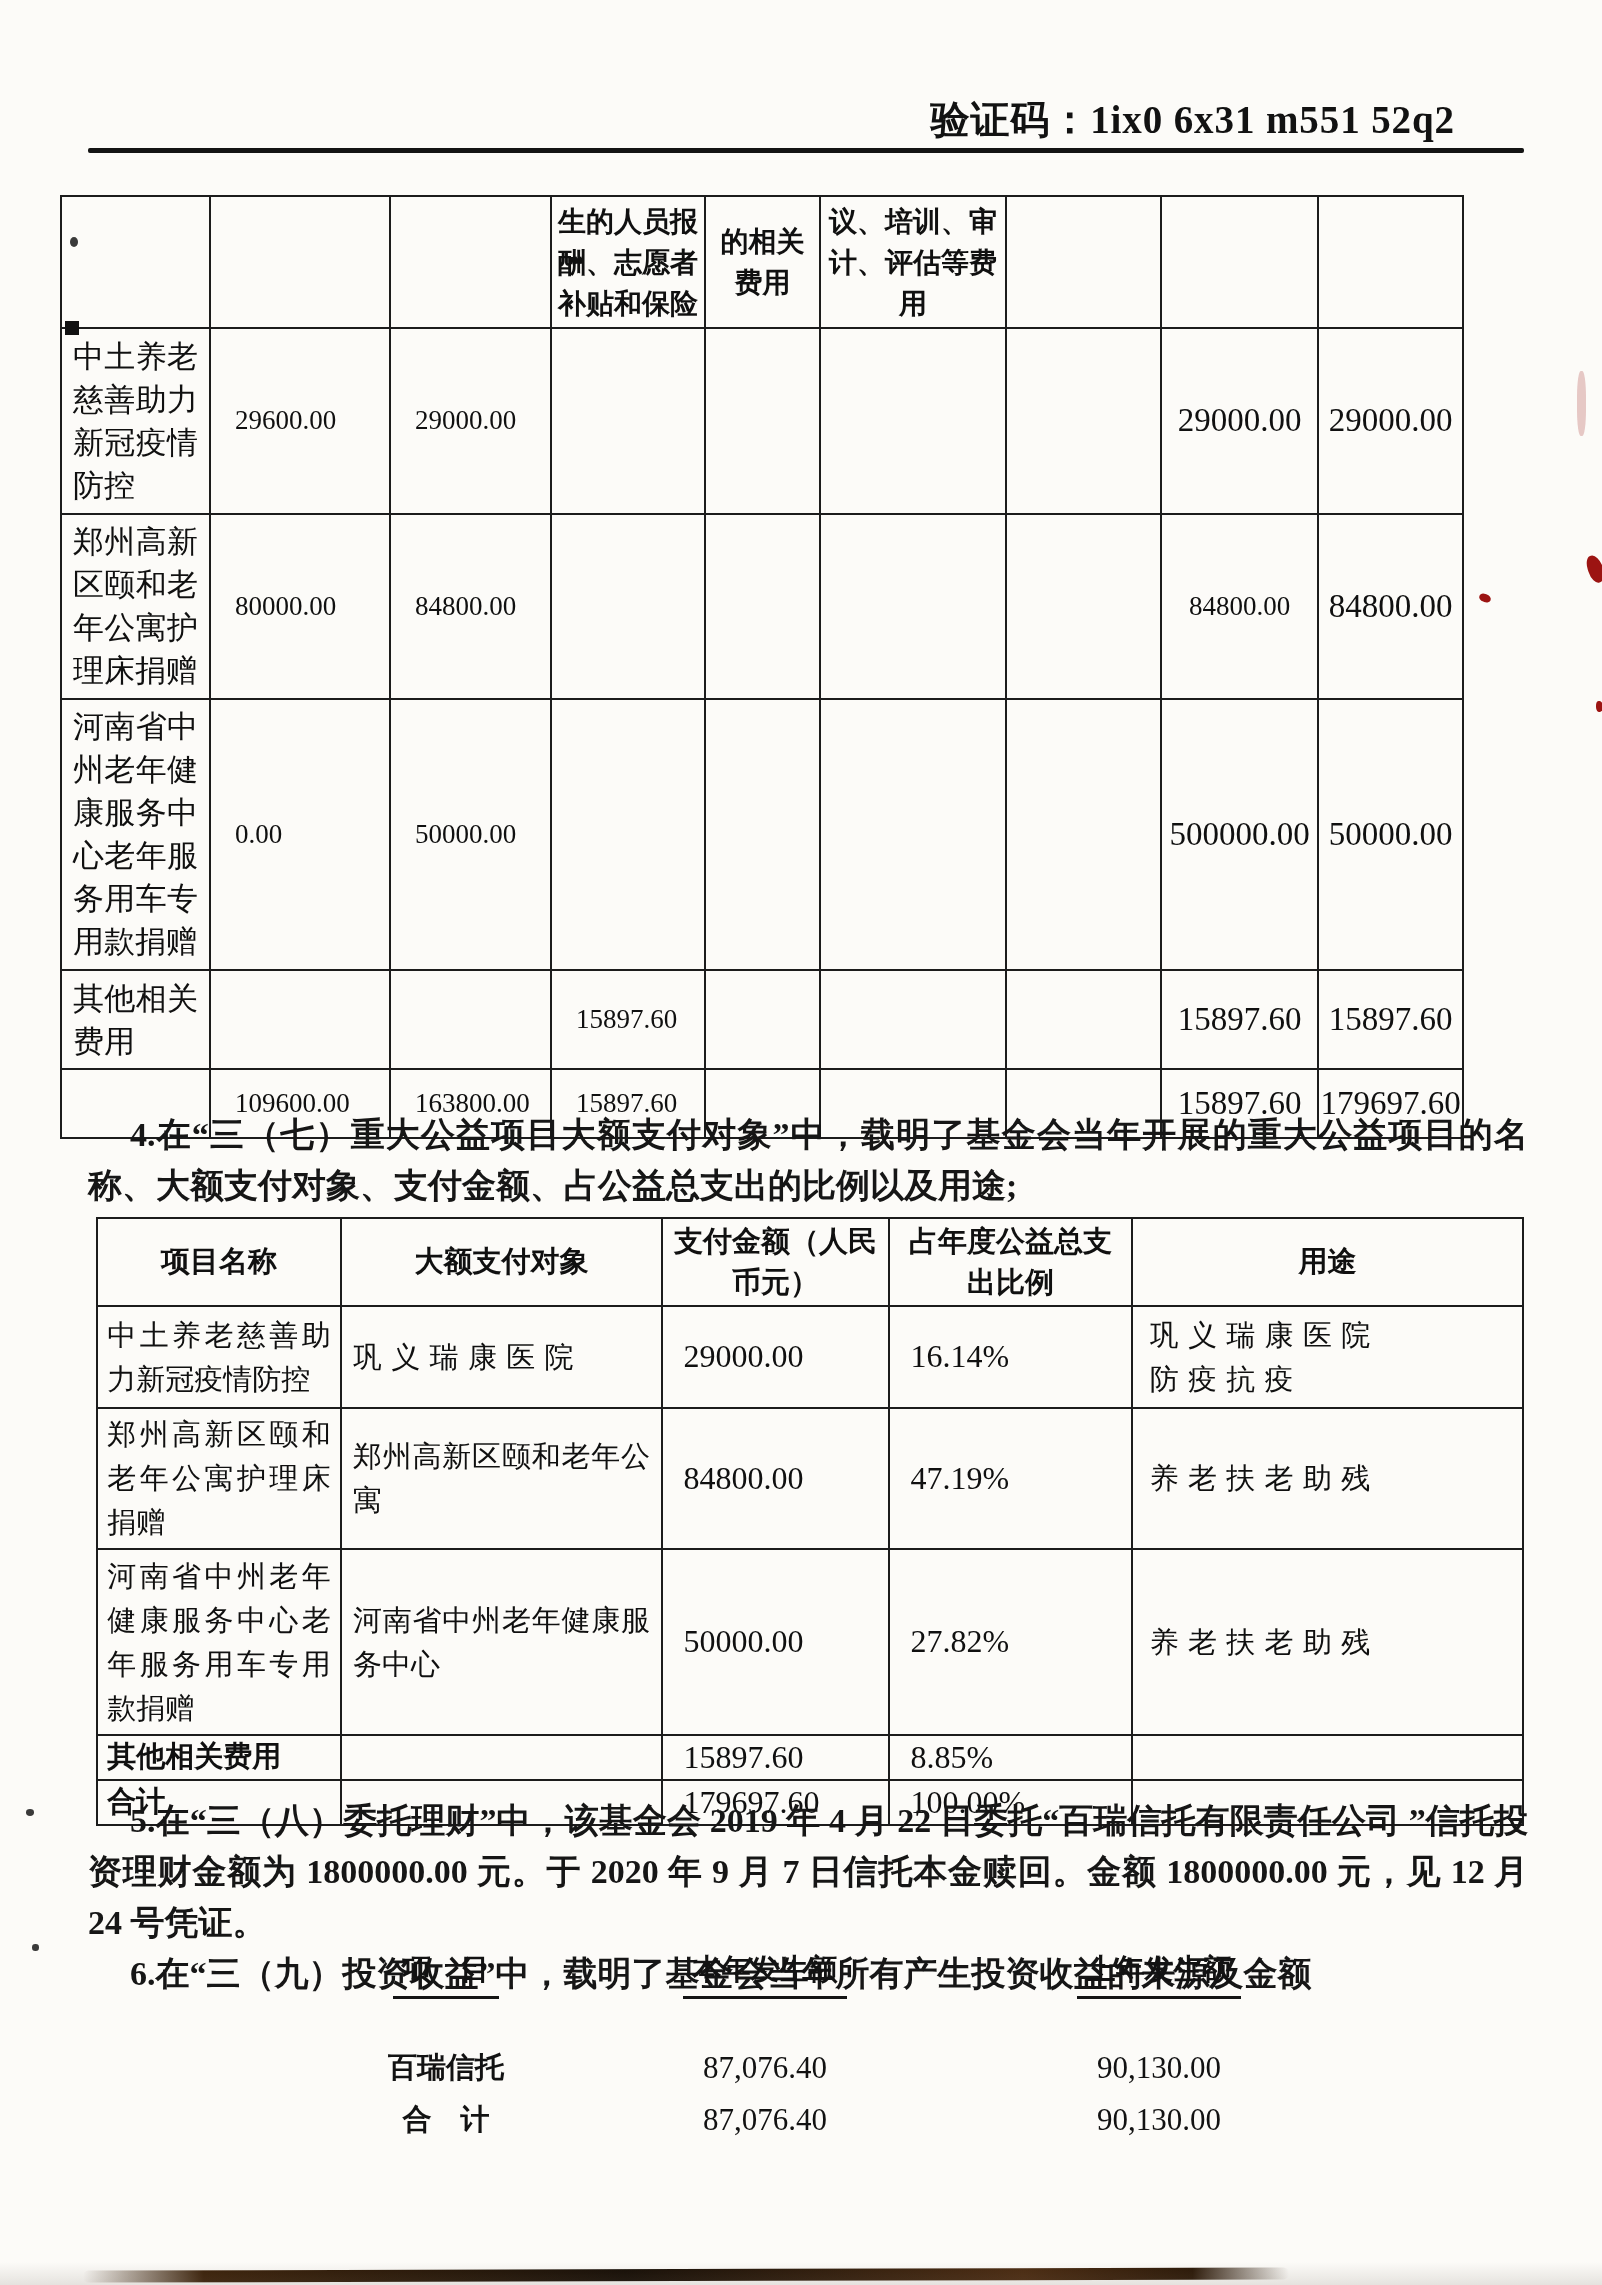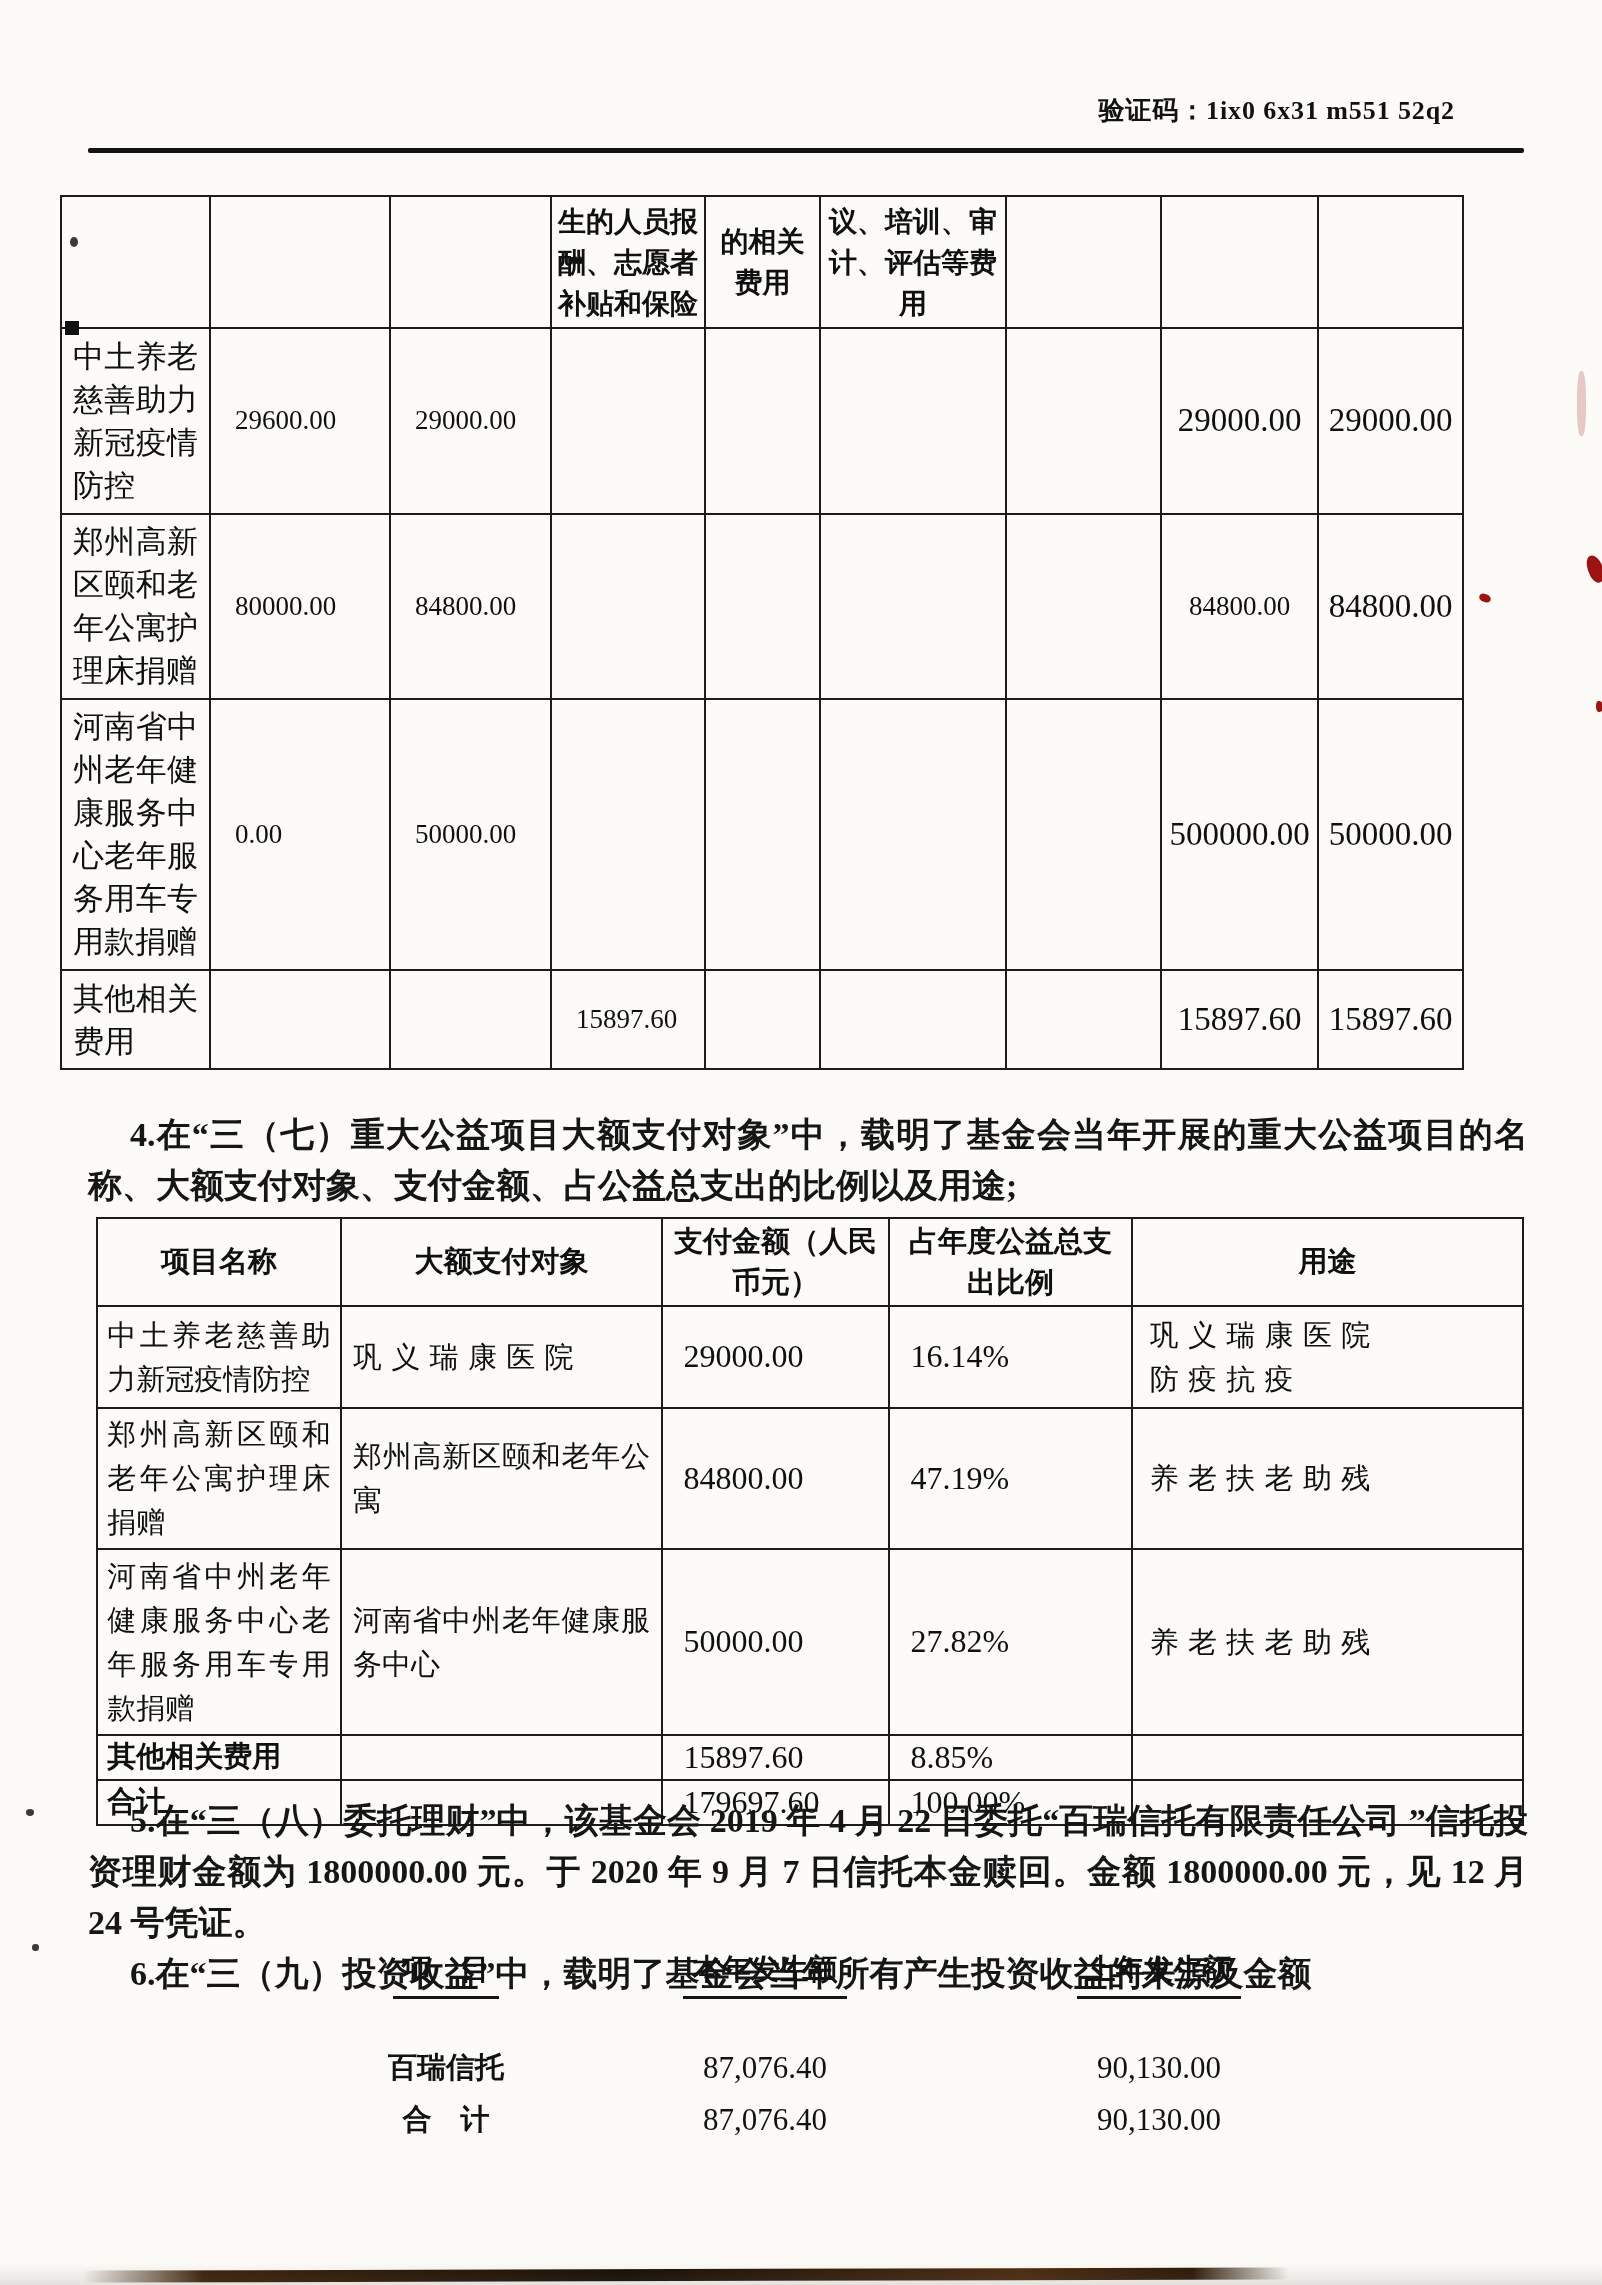--- a/index.html
+++ b/index.html
@@ -4,21 +4,21 @@
 <style>
   html,body{margin:0;padding:0;background:#e8e8e8;}
   .page{
     position:relative;width:1603px;height:2286px;margin:0 auto;
     background:#fcfbf8;overflow:hidden;color:#141414;
     font-family:"Liberation Serif","DejaVu Serif",serif;
   }
   
   .code-line{
     position:absolute;top:93px;right:148px;
-    font-size:26px;font-weight:600;letter-spacing:0.9px;color:#121212;
+    font-size:39px;font-weight:600;letter-spacing:0.9px;color:#121212;
     white-space:nowrap;
   }
   .top-rule{
     position:absolute;top:148px;left:88px;width:1436px;height:4.6px;
     background:#141414;border-radius:1.9px;
   }
   
   table{border-collapse:collapse;table-layout:fixed;}
   .t1{position:absolute;top:195px;left:60px;width:1402px;}
   .t1 td{border:2.8px solid #1c1c1c;vertical-align:middle;overflow:hidden;color:#101010;}
@@ -159,20 +159,31 @@
     <tr style="height:83px">
       <td class="lab">其他相关费用</td>
       <td></td>
       <td></td>
       <td class="num">15897.60</td>
       <td></td>
       <td></td>
       <td></td>
       <td class="numc">15897.60</td>
       <td class="numc">15897.60</td>
+    </tr>
+    <tr style="height:69px">
+      <td></td>
+      <td class="num">109600.00</td>
+      <td class="num">163800.00</td>
+      <td class="num">15897.60</td>
+      <td></td>
+      <td></td>
+      <td></td>
+      <td class="numc">15897.60</td>
+      <td class="numc">179697.60</td>
     </tr>
   </tbody>
     </table>
 
   <p class="para p4">4.在“三（七）重大公益项目大额支付对象”中，载明了基金会当年开展的重大公益项目的名称、大额支付对象、支付金额、占公益总支出的比例以及用途;</p>
 
   <table class="t2">
     <colgroup>
       <col style="width:244px">
         <col style="width:321px">

